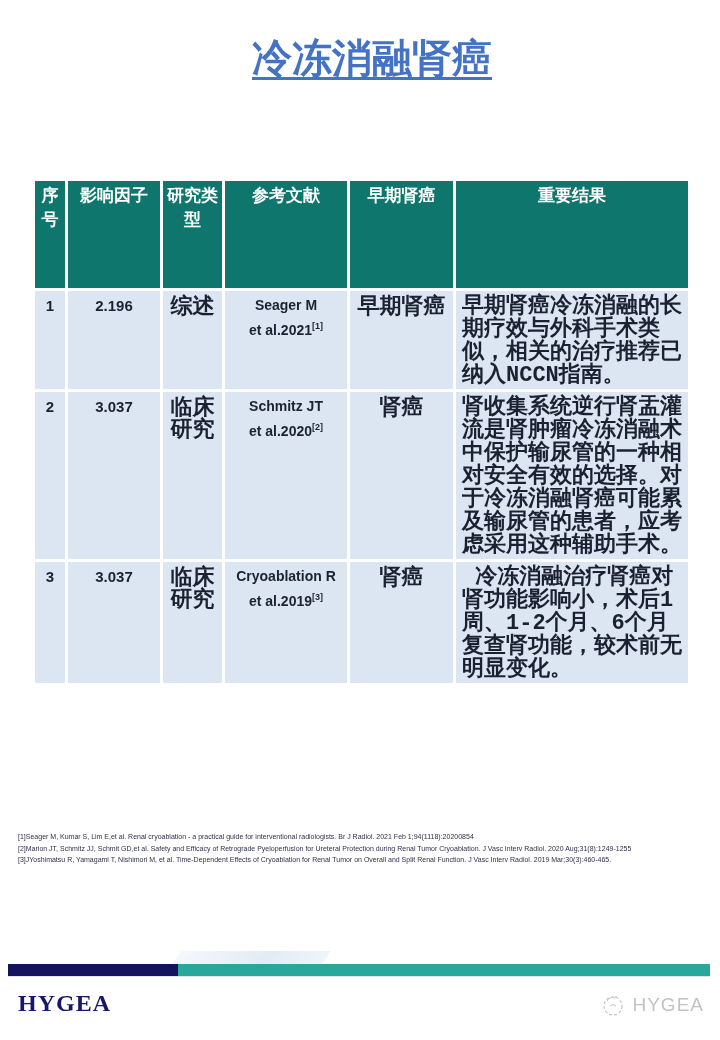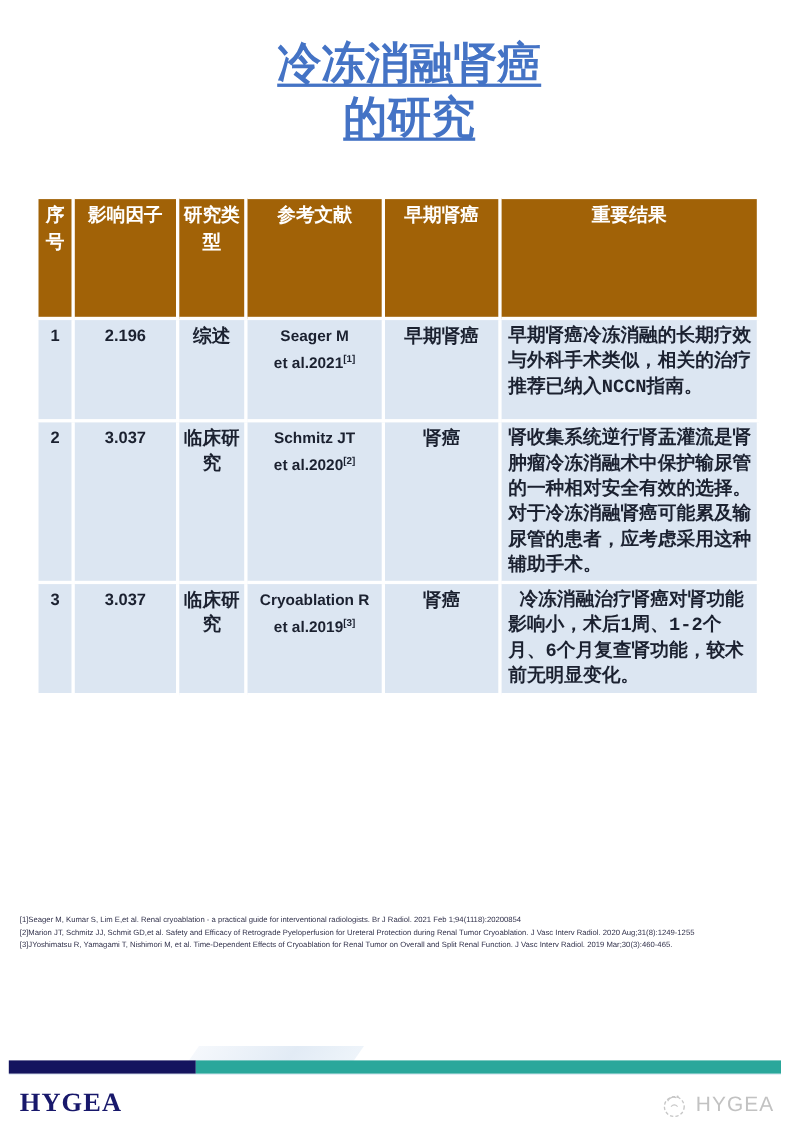--- a/index.html
+++ b/index.html
@@ -40,32 +40,32 @@
     width: 656px;
     border-collapse: collapse;
     table-layout: fixed;
   }
   .study-table th, .study-table td {
     border: 3px solid #ffffff;
     vertical-align: top;
     font-weight: bold;
   }
   .study-table th {
-    background: #a16207;
+    background: #0f766e;
     color: #ffffff;
     font-size: 17px;
     line-height: 24px;
     text-align: center;
     padding: 3px 1px 0 1px;
     height: 110px;
   }
   .study-table td {
     background: #DCE6F2;
     color: #1B2130;
-    font-size: 17px;
+    font-size: 22px;
     line-height: 22px;
     text-align: center;
     padding: 4px 2px 2px 2px;
   }
   .study-table tr.r1 { height: 93px; }
   .study-table tr.r2 { height: 125px; }
   .study-table tr.r3 { height: 102px; }
   .study-table td.num { font-size: 15px; }
   .study-table td.ref { font-size: 14px; line-height: 21px; }
   .study-table td.ref sup { font-size: 9px; }
@@ -136,21 +136,20 @@
     font-weight: normal;
   }
 </style>
 </head>
 <body>
 
 <div class="page">
 
   <div class="title">
     <div class="tline">冷冻消融肾癌</div>
-    <div class="tline">的研究</div>
   </div>
 
   <table class="study-table">
     <colgroup>
       <col style="width:33px">
       <col style="width:95px">
       <col style="width:62px">
       <col style="width:125px">
       <col style="width:106px">
       <col style="width:235px">

